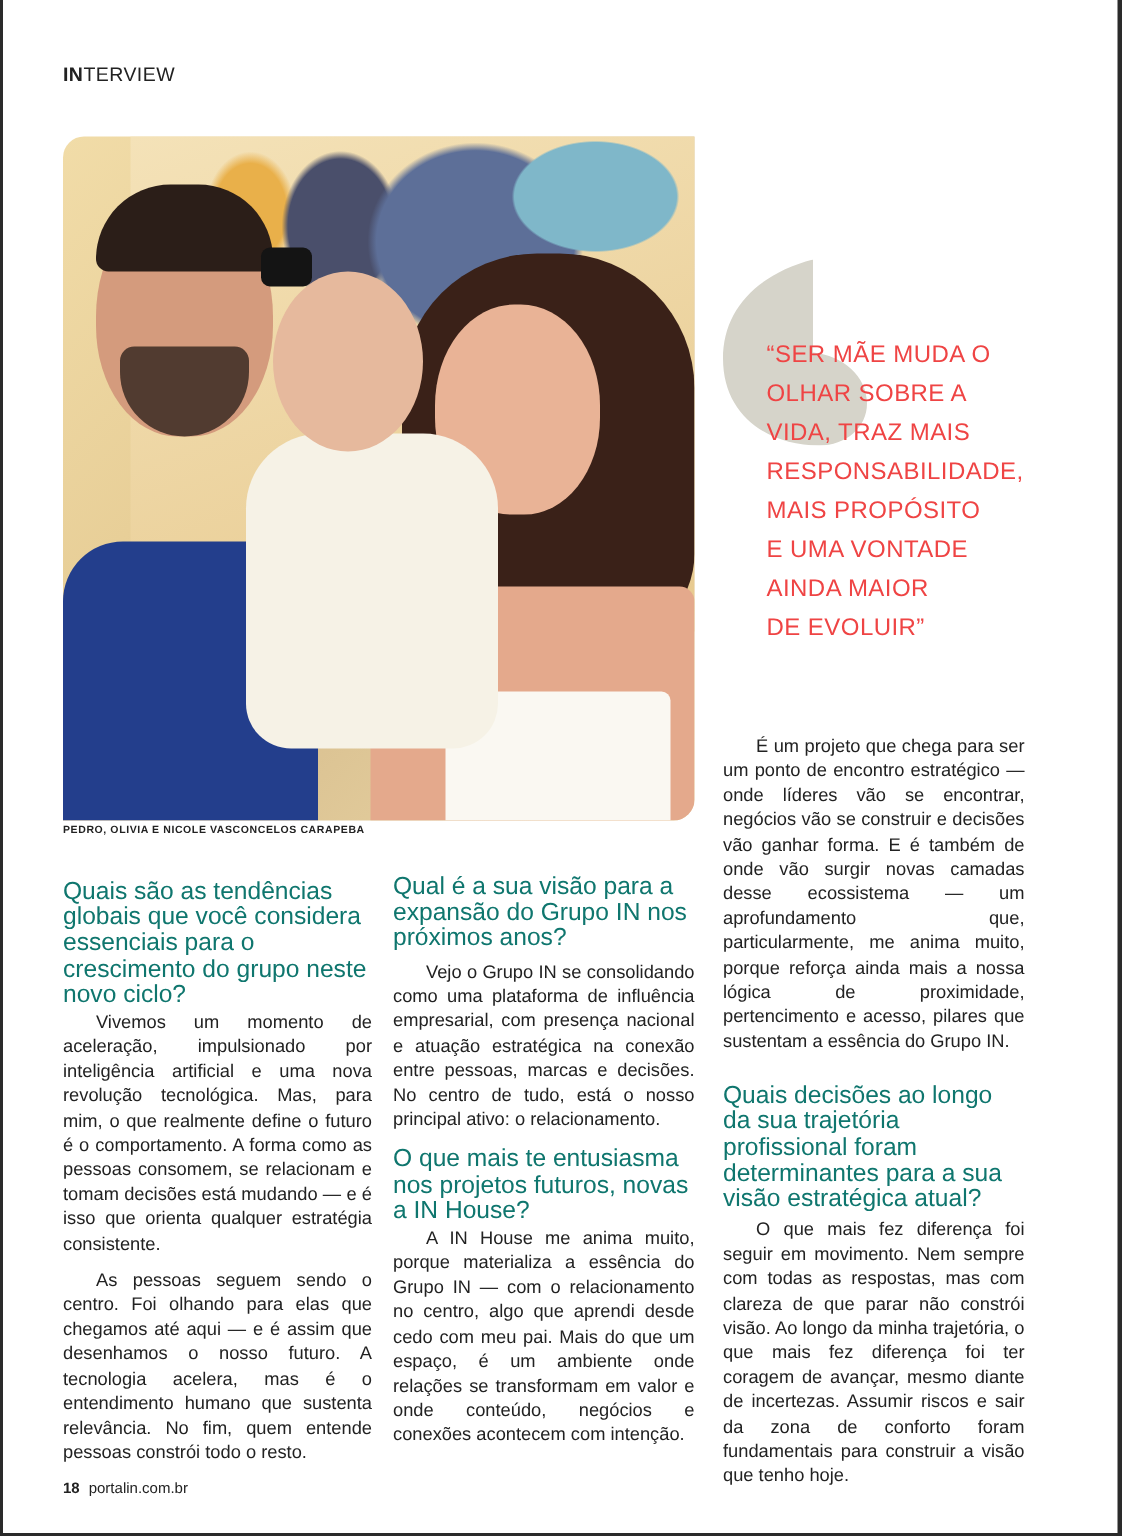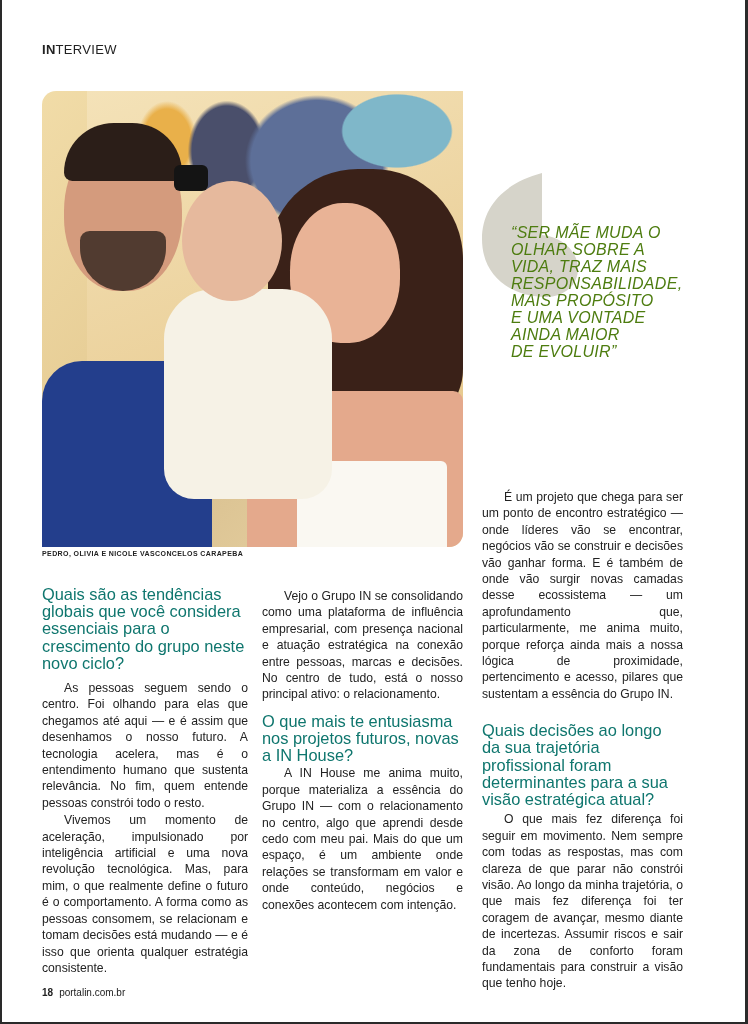--- a/index.html
+++ b/index.html
@@ -80,23 +80,22 @@
   .caption {
     position: absolute; left: 42px; top: 550px; font-size: 7px; font-weight: 700;
     letter-spacing: 0.4px; color: #222;
   }
 
   .pull-quote-shape {
     position: absolute; left: 482px; top: 173px; width: 96px; height: 124px;
   }
   .pull-quote {
     position: absolute; left: 511px; top: 224px; width: 210px;
-    font-size: 16px; line-height: 17px; color: #4d7c0f; letter-spacing: 0.3px;
+    font-size: 16px; line-height: 26px; color: #ef4444; letter-spacing: 0.3px;
     white-space: pre-line;
-    font-style: italic;
   }
 
   .col { position: absolute; font-size: 12.2px; line-height: 16.4px; color: #222; }
   .col h2 {
     margin: 0; font-weight: 400; font-size: 16.4px; line-height: 17.2px; color: #0f766e;
   }
   .col p { margin: 0; text-indent: 22px; text-align: justify; }
   .col1 { left: 42px; top: 586px; width: 206px; }
   .col2 { left: 262px; top: 583px; width: 201px; }
   .col3 { left: 482px; top: 489px; width: 201px; }
@@ -137,25 +136,26 @@
 OLHAR SOBRE A
 VIDA, TRAZ MAIS
 RESPONSABILIDADE,
 MAIS PROPÓSITO
 E UMA VONTADE
 AINDA MAIOR
 DE EVOLUIR”</div>
 
 <div class="col col1">
   <h2>Quais são as tendências globais que você considera essenciais para o crescimento do grupo neste novo ciclo?</h2>
+  <p style="margin-top:1px">Vivemos um momento de aceleração, impulsionado por inteligência artificial e uma nova revolução tecnológica. Mas, para mim, o que realmente define o futuro é o comportamento. A forma como as pessoas consomem, se relacionam e tomam decisões está mudando — e é isso que orienta qualquer estratégia consistente.</p>
   <p style="margin-top:8px">As pessoas seguem sendo o centro. Foi olhando para elas que chegamos até aqui — e é assim que desenhamos o nosso futuro. A tecnologia acelera, mas é o entendimento humano que sustenta relevância. No fim, quem entende pessoas constrói todo o resto.</p>
-  <p style="margin-top:1px">Vivemos um momento de aceleração, impulsionado por inteligência artificial e uma nova revolução tecnológica. Mas, para mim, o que realmente define o futuro é o comportamento. A forma como as pessoas consomem, se relacionam e tomam decisões está mudando — e é isso que orienta qualquer estratégia consistente.</p>
 </div>
 
 <div class="col col2">
+  <h2>Qual é a sua visão para a expansão do Grupo IN nos próximos anos?</h2>
   <p style="margin-top:5px">Vejo o Grupo IN se consolidando como uma plataforma de influência empresarial, com presença nacional e atuação estratégica na conexão entre pessoas, marcas e decisões. No centro de tudo, está o nosso principal ativo: o relacionamento.</p>
   <div class="gap"></div>
   <h2>O que mais te entusiasma nos projetos futuros, novas a IN House?</h2>
   <p style="margin-top:1px">A IN House me anima muito, porque materializa a essência do Grupo IN — com o relacionamento no centro, algo que aprendi desde cedo com meu pai. Mais do que um espaço, é um ambiente onde relações se transformam em valor e onde conteúdo, negócios e conexões acontecem com intenção.</p>
 </div>
 
 <div class="col col3">
   <p>É um projeto que chega para ser um ponto de encontro estratégico — onde líderes vão se encontrar, negócios vão se construir e decisões vão ganhar forma. E é também de onde vão surgir novas camadas desse ecossistema — um aprofundamento que, particularmente, me anima muito, porque reforça ainda mais a nossa lógica de proximidade, pertencimento e acesso, pilares que sustentam a essência do Grupo IN.</p>
   <div class="gap" style="height:20px"></div>
   <h2>Quais decisões ao longo da sua trajetória profissional foram determinantes para a sua visão estratégica atual?</h2>

